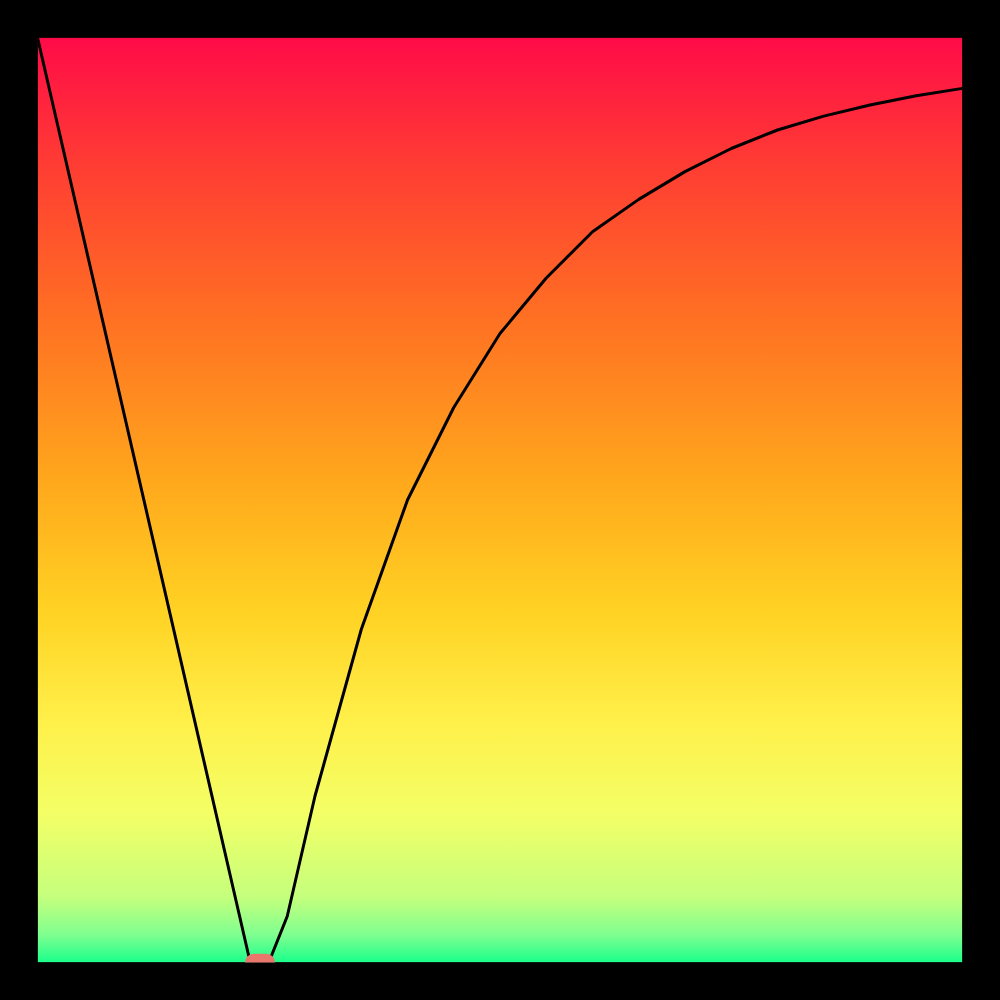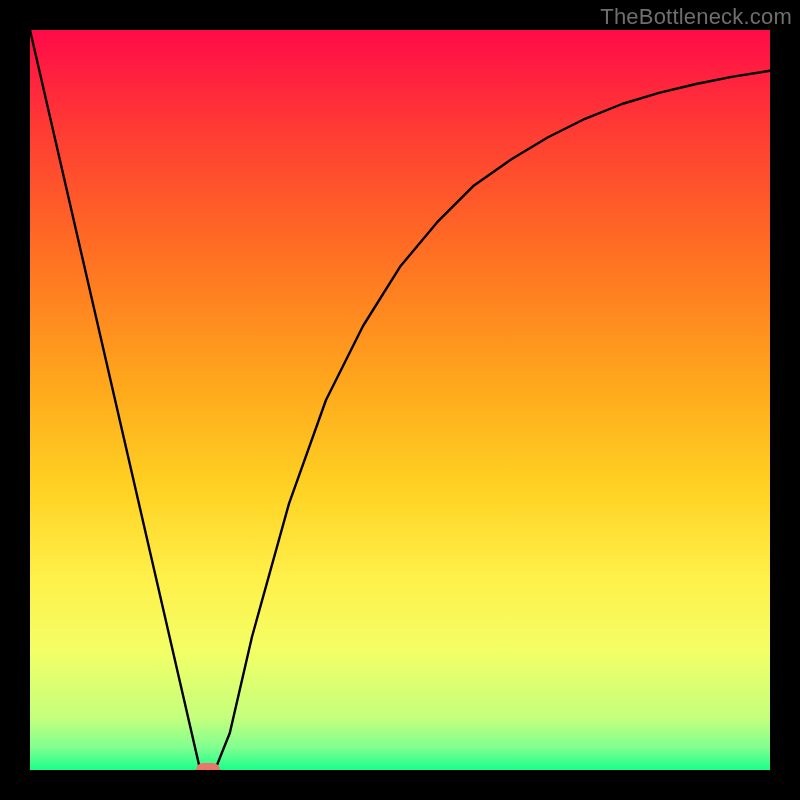--- a/index.html
+++ b/index.html
@@ -48,21 +48,20 @@
     background: #e9776c;
     transform: translate(-50%, -50%);
     z-index: 3;
   }
 </style>
 </head>
 <body>
 
 <div class="frame">
 
-  <div class="watermark">TheBottleneck.com</div>
 
   <div class="plot-area">
     <svg id="chart-svg" viewBox="0 0 740 740" preserveAspectRatio="none">
       <defs>
         <linearGradient id="bg-grad" x1="0" y1="0" x2="0" y2="1">
             <stop offset="0%" stop-color="#ff0b48"></stop>
             <stop offset="14.000000000000002%" stop-color="#ff3d33"></stop>
             <stop offset="30%" stop-color="#ff6f23"></stop>
             <stop offset="48%" stop-color="#ffa81c"></stop>
             <stop offset="62%" stop-color="#ffd223"></stop>

